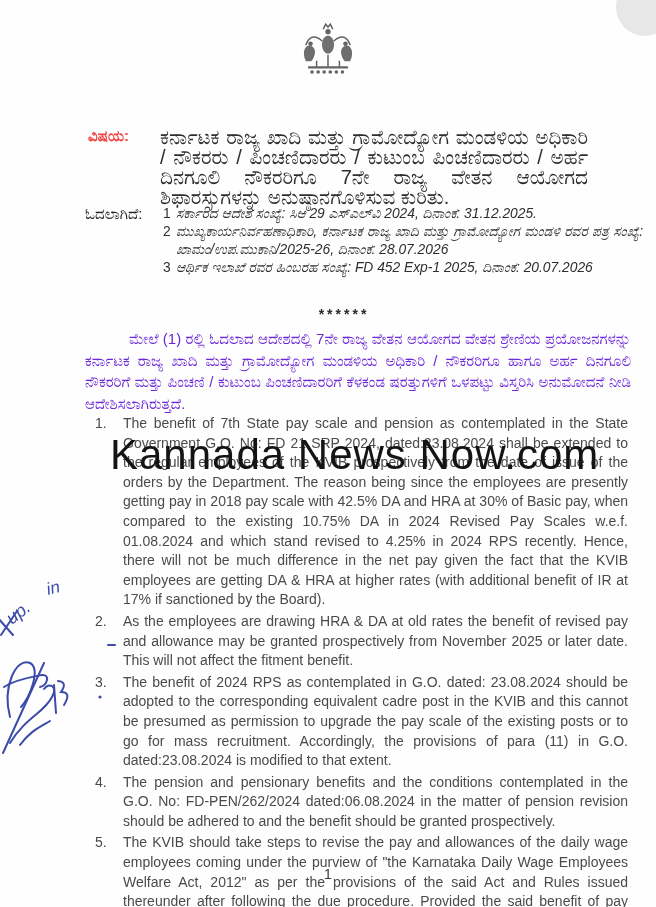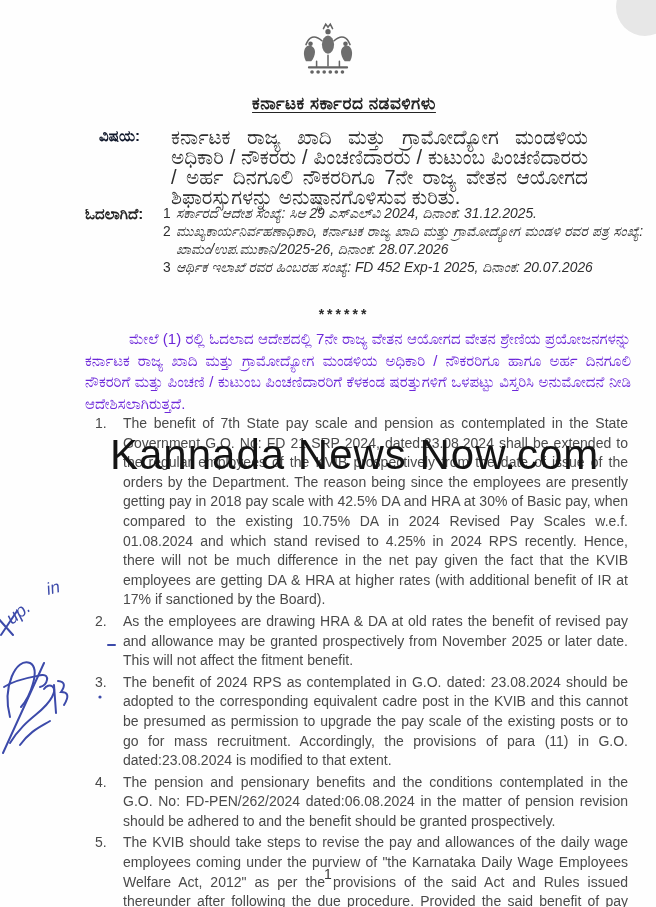--- a/index.html
+++ b/index.html
@@ -27,33 +27,33 @@
     text-decoration:underline;
     text-underline-offset:3px;
     letter-spacing:.5px;
   }
   .subject-block{
     position:absolute;top:127px;left:88px;width:500px;
     display:flex;
   }
   .subject-label{
     width:72px;flex:0 0 72px;
-    font-weight:bold;font-size:15px;color:#0f172a;margin-left:11px;
+    font-weight:bold;font-size:15px;color:#ef4444;
   }
   .subject-text{
     flex:1;font-size:20px;line-height:20px;color:#2e2e2e;
     text-align:justify;
   }
   .read-block{
     position:absolute;top:205px;left:85px;width:558px;
     display:flex;
   }
   .read-label{
     width:78px;flex:0 0 78px;
-    font-weight:bold;font-size:15px;color:#222;
+    font-weight:normal;font-size:15px;color:#222;
   }
   .read-items{flex:1;}
   .read-item{display:flex;font-size:13.8px;line-height:18px;color:#2e2e2e;}
   .read-num{flex:0 0 13px;}
   .read-text{flex:1;text-align:justify;font-style:italic;}
   .star-divider{
     position:absolute;top:306px;left:88px;width:512px;
     text-align:center;
     font-size:14px;font-weight:bold;color:#2a2a2a;letter-spacing:3px;
   }
@@ -114,21 +114,20 @@
         <circle cx="29" cy="66" r="2.4"></circle>
           <circle cx="37" cy="66" r="2.4"></circle>
         <circle cx="45" cy="66" r="2.4"></circle>
           <circle cx="53" cy="66" r="2.4"></circle>
         <circle cx="61" cy="66" r="2.4"></circle>
           <circle cx="69" cy="66" r="2.4"></circle>
       </g>
     </g>
   </svg>
 
-  <div class="doc-title">ಕರ್ನಾಟಕ ಸರ್ಕಾರದ ನಡವಳಿಗಳು</div>
 
   <div class="subject-block">
     <div class="subject-label">ವಿಷಯ:</div>
     <div class="subject-text">ಕರ್ನಾಟಕ ರಾಜ್ಯ ಖಾದಿ ಮತ್ತು ಗ್ರಾಮೋದ್ಯೋಗ ಮಂಡಳಿಯ ಅಧಿಕಾರಿ / ನೌಕರರು / ಪಿಂಚಣಿದಾರರು / ಕುಟುಂಬ ಪಿಂಚಣಿದಾರರು / ಅರ್ಹ ದಿನಗೂಲಿ ನೌಕರರಿಗೂ 7ನೇ ರಾಜ್ಯ ವೇತನ ಆಯೋಗದ ಶಿಫಾರಸ್ಸುಗಳನ್ನು ಅನುಷ್ಠಾನಗೊಳಿಸುವ ಕುರಿತು.</div>
   </div>
 
   <div class="read-block">
     <div class="read-label">ಓದಲಾಗಿದೆ:</div>
     <div class="read-items">
       <div class="read-item">

